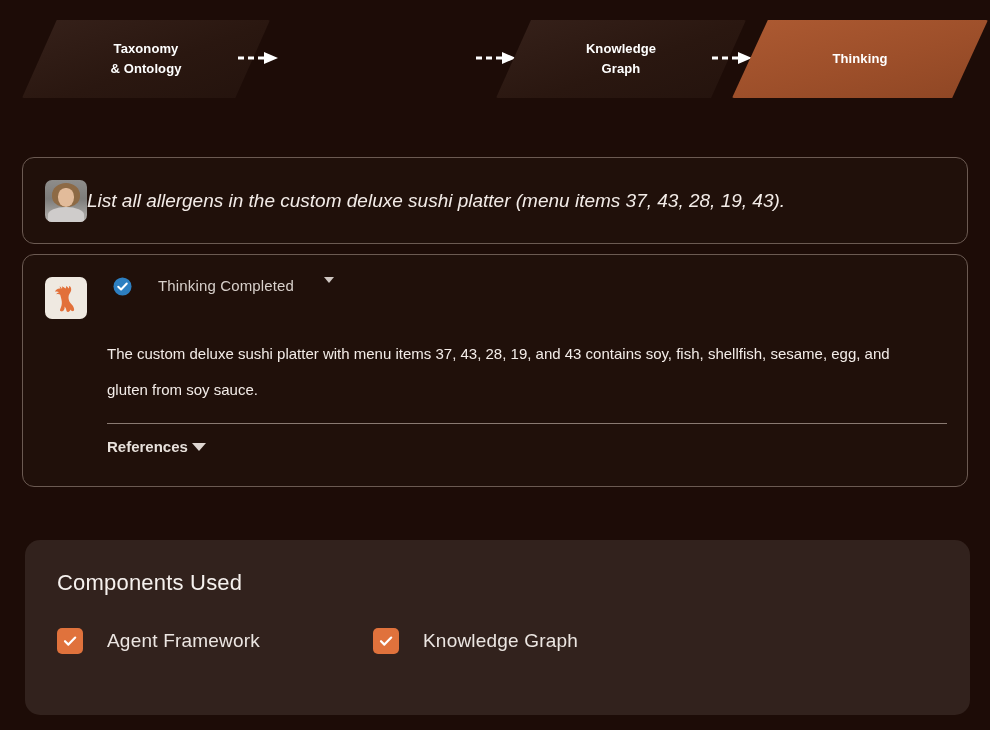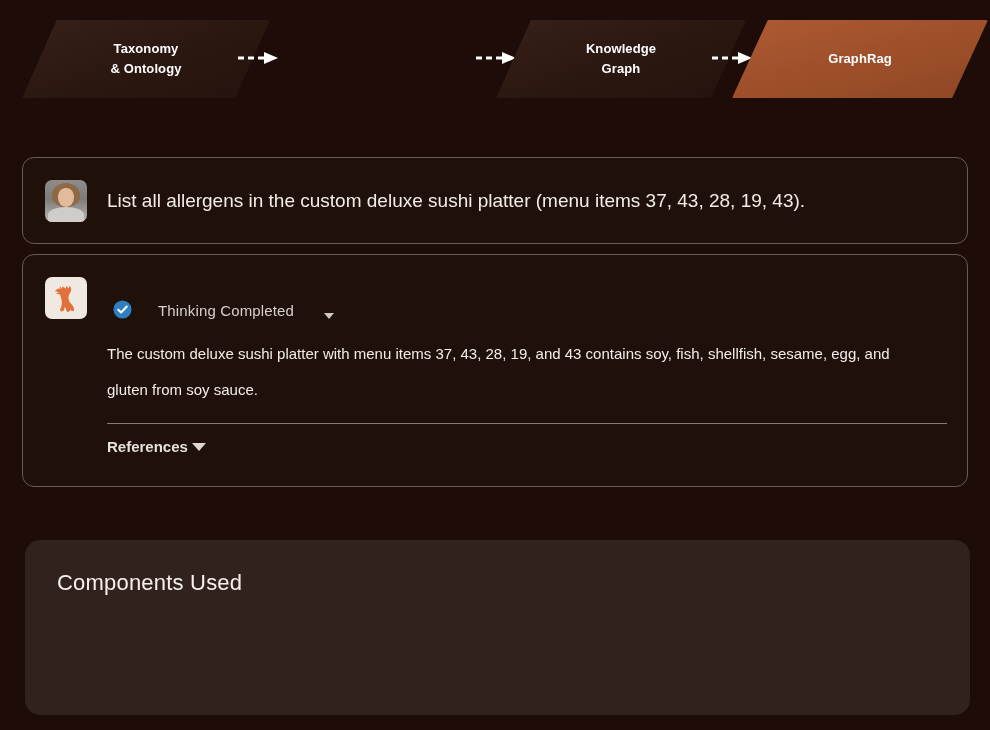--- a/index.html
+++ b/index.html
@@ -119,29 +119,29 @@
     background: #cfcccb;
     border-radius: 50% 50% 0 0;
   }
 
   #bot-avatar {
     background: #efe9e1;
   }
   #bot-avatar svg { display: block; }
 
   .user-text {
-    margin-left: 20px;
     font-size: 19px;
     line-height: 26px;
     color: #f3ece8;
+    font-style: italic;
   }
 
   .bot-head {
     display: flex;
-    align-items: flex-end;
+    align-items: flex-start;
     gap: 26px;
     height: 42px;
   }
 
   .check-badge {
     width: 19px;
     height: 19px;
     flex: 0 0 auto;
   }
 
@@ -271,21 +271,21 @@
     <span class="pipe-label">Knowledge
 Graph</span>
   </div>
 
   <svg class="pipe-arrow" style="left:712px;" viewBox="0 0 44 16">
     <line x1="0" y1="8" x2="26" y2="8" stroke="#ffffff" stroke-width="3" stroke-dasharray="6 4"></line>
     <polygon points="26,2 40,8 26,14" fill="#ffffff"></polygon>
   </svg>
 
   <div class="pipe-step active" style="left:732px; width:256px;">
-    <span class="pipe-label">GraphRag</span>
+    <span class="pipe-label">Thinking</span>
   </div>
 </div>
 
 <div id="user-card" class="chat-card">
   <div class="avatar" id="user-avatar">
     <div class="hair"></div>
     <div class="face"></div>
     <div class="shirt"></div>
   </div>
   <div class="user-text">List all allergens in the custom deluxe sushi platter (menu items 37, 43, 28, 19, 43).</div>
@@ -316,13 +316,34 @@
 
   <div class="refs-row">
     <span class="refs-label">References</span>
     <span class="refs-caret"></span>
   </div>
 </div>
 
 <div id="components-panel">
   <div class="panel-title">Components Used</div>
 
+  <div class="comp-list">
+
+    <div class="comp-item">
+      <span class="checkbox">
+        <svg width="16" height="16" viewBox="0 0 16 16">
+          <path d="M3 8.2l3.4 3.4L13.2 4.6" stroke="#ffffff" stroke-width="2.2" fill="none" stroke-linecap="round" stroke-linejoin="round"></path>
+        </svg>
+      </span>
+      <span class="comp-label">Agent Framework</span>
+    </div>
+
+    <div class="comp-item">
+      <span class="checkbox">
+        <svg width="16" height="16" viewBox="0 0 16 16">
+          <path d="M3 8.2l3.4 3.4L13.2 4.6" stroke="#ffffff" stroke-width="2.2" fill="none" stroke-linecap="round" stroke-linejoin="round"></path>
+        </svg>
+      </span>
+      <span class="comp-label">Knowledge Graph</span>
+    </div>
+
+  </div>
 </div>
 
 </body></html>

